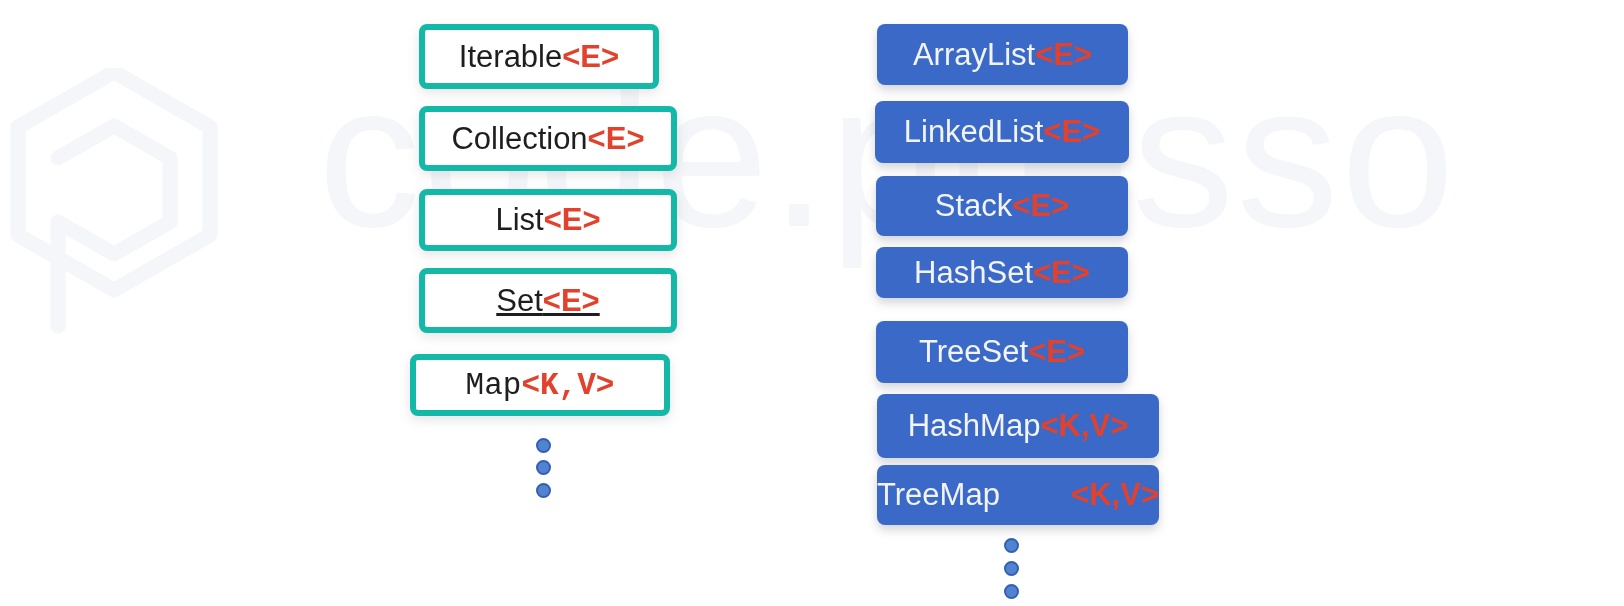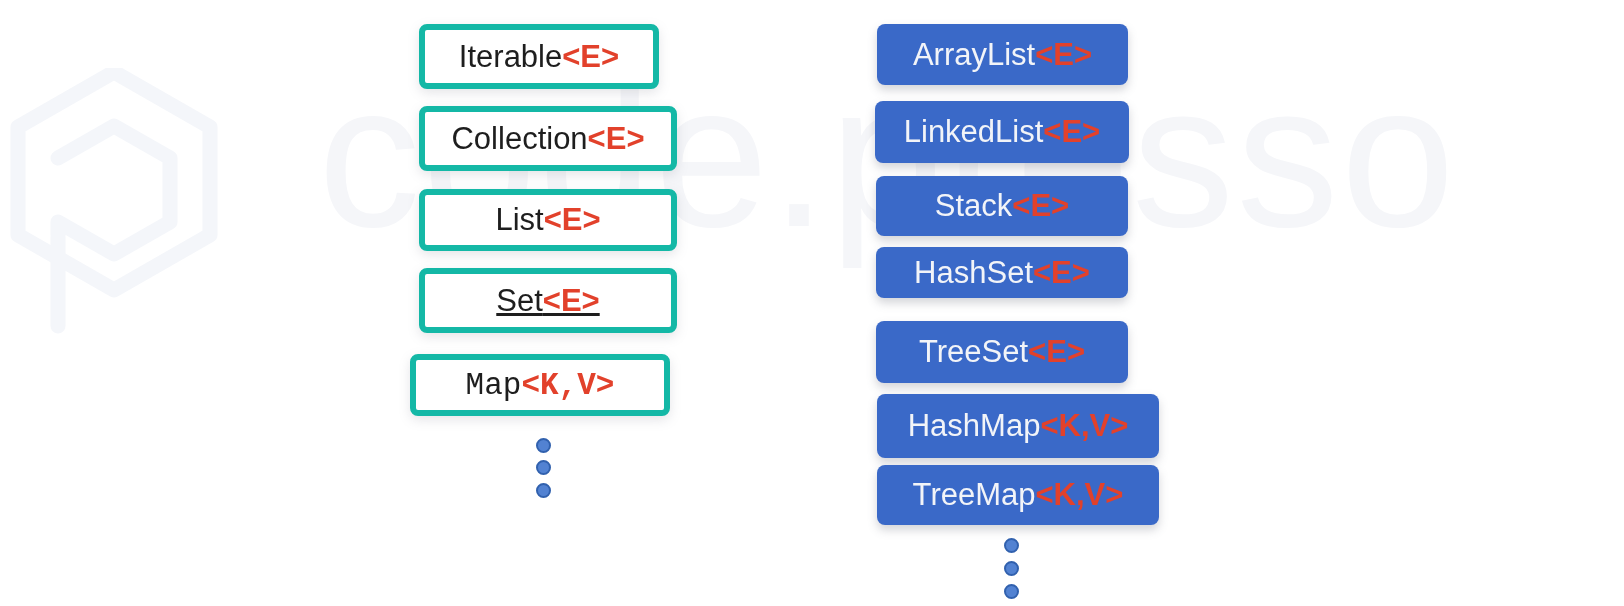--- a/index.html
+++ b/index.html
@@ -40,21 +40,21 @@
   .i3{left:419px;top:189px;width:258px;height:62px;text-align:center;}
   .i4{left:419px;top:268px;width:258px;height:65px;text-decoration:underline;}
   .i5{left:410px;top:354px;width:260px;height:62px;font-family:Liberation Mono, monospace;}
   
   .m1{left:877px;top:18px;width:251px;height:61px;}
   .m2{left:875px;top:95px;width:254px;height:62px;}
   .m3{left:876px;top:170px;width:252px;height:60px;}
   .m4{left:876px;top:241px;width:252px;height:51px;}
   .m5{left:876px;top:315px;width:252px;height:62px;}
   .m6{left:877px;top:388px;width:282px;height:64px;}
-  .m7{left:877px;top:459px;width:282px;height:60px;}
+  .m7{left:877px;top:459px;width:282px;height:60px;justify-content:space-between;}
   
   .dot{
     position:absolute;z-index:2;width:15px;height:15px;border-radius:50%;
     background:#5282d2;border:2px solid #3161ae;box-sizing:border-box;
   }
   .d-l1{left:536px;top:438px;}
   .d-l2{left:536px;top:460px;}
   .d-l3{left:536px;top:483px;}
   .d-r1{left:1004px;top:538px;}
   .d-r2{left:1004px;top:561px;}

